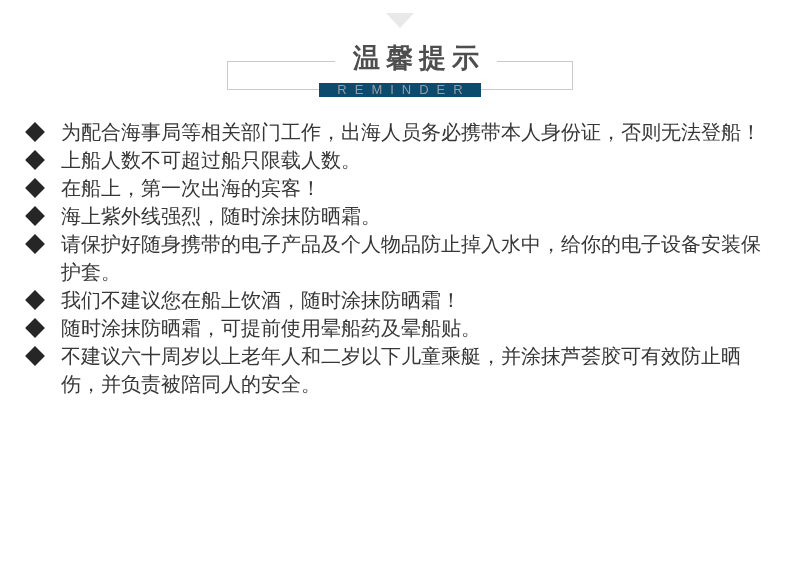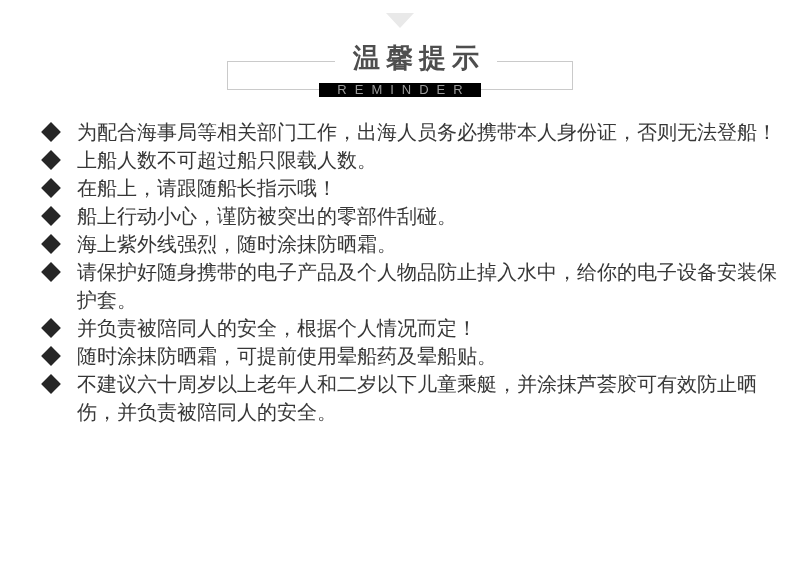--- a/index.html
+++ b/index.html
@@ -50,32 +50,32 @@
   .subtitle-row {
     position: absolute;
     left: 0; top: 82px;
     width: 800px;
     text-align: center;
     line-height: 14px;
     z-index: 2;
   }
   .subtitle {
     display: inline-block;
-    background: #000000;
+    background: #0c4a6e;
     padding: 0 10px;
     font-size: 13px;
     letter-spacing: 8px;
     text-indent: 8px;
     color: #9b9b9b;
   }
 
   
   ul.list {
     margin: 0;
-    padding: 0 20px 0 40px;
+    padding: 0 20px 0 24px;
     list-style: none;
   }
   li.item {
     display: flex;
     align-items: flex-start;
     font-size: 20px;
     line-height: 28px;
     color: #373737;
   }
   .bullet {
@@ -112,43 +112,39 @@
         <span class="text">为配合海事局等相关部门工作，出海人员务必携带本人身份证，否则无法登船！</span>
       </li>
 
       <li class="item">
         <span class="bullet"></span>
         <span class="text">上船人数不可超过船只限载人数。</span>
       </li>
 
       <li class="item">
         <span class="bullet"></span>
-        <span class="text">在船上，请跟随船长指示哦！</span>
+        <span class="text">在船上，第一次出海的宾客！</span>
       </li>
 
 
-      <li class="item">
-        <span class="bullet"></span>
-        <span class="text">船上行动小心，谨防被突出的零部件刮碰。</span>
-      </li>
 
       <li class="item">
         <span class="bullet"></span>
         <span class="text">海上紫外线强烈，随时涂抹防晒霜。</span>
       </li>
 
 
       <li class="item">
         <span class="bullet"></span>
         <span class="text">请保护好随身携带的电子产品及个人物品防止掉入水中，给你的电子设备安装保护套。</span>
       </li>
 
       <li class="item">
         <span class="bullet"></span>
-        <span class="text">并负责被陪同人的安全，根据个人情况而定！</span>
+        <span class="text">我们不建议您在船上饮酒，随时涂抹防晒霜！</span>
       </li>
 
       <li class="item">
         <span class="bullet"></span>
         <span class="text">随时涂抹防晒霜，可提前使用晕船药及晕船贴。</span>
       </li>
 
       <li class="item">
         <span class="bullet"></span>
         <span class="text">不建议六十周岁以上老年人和二岁以下儿童乘艇，并涂抹芦荟胶可有效防止晒伤，并负责被陪同人的安全。</span>

